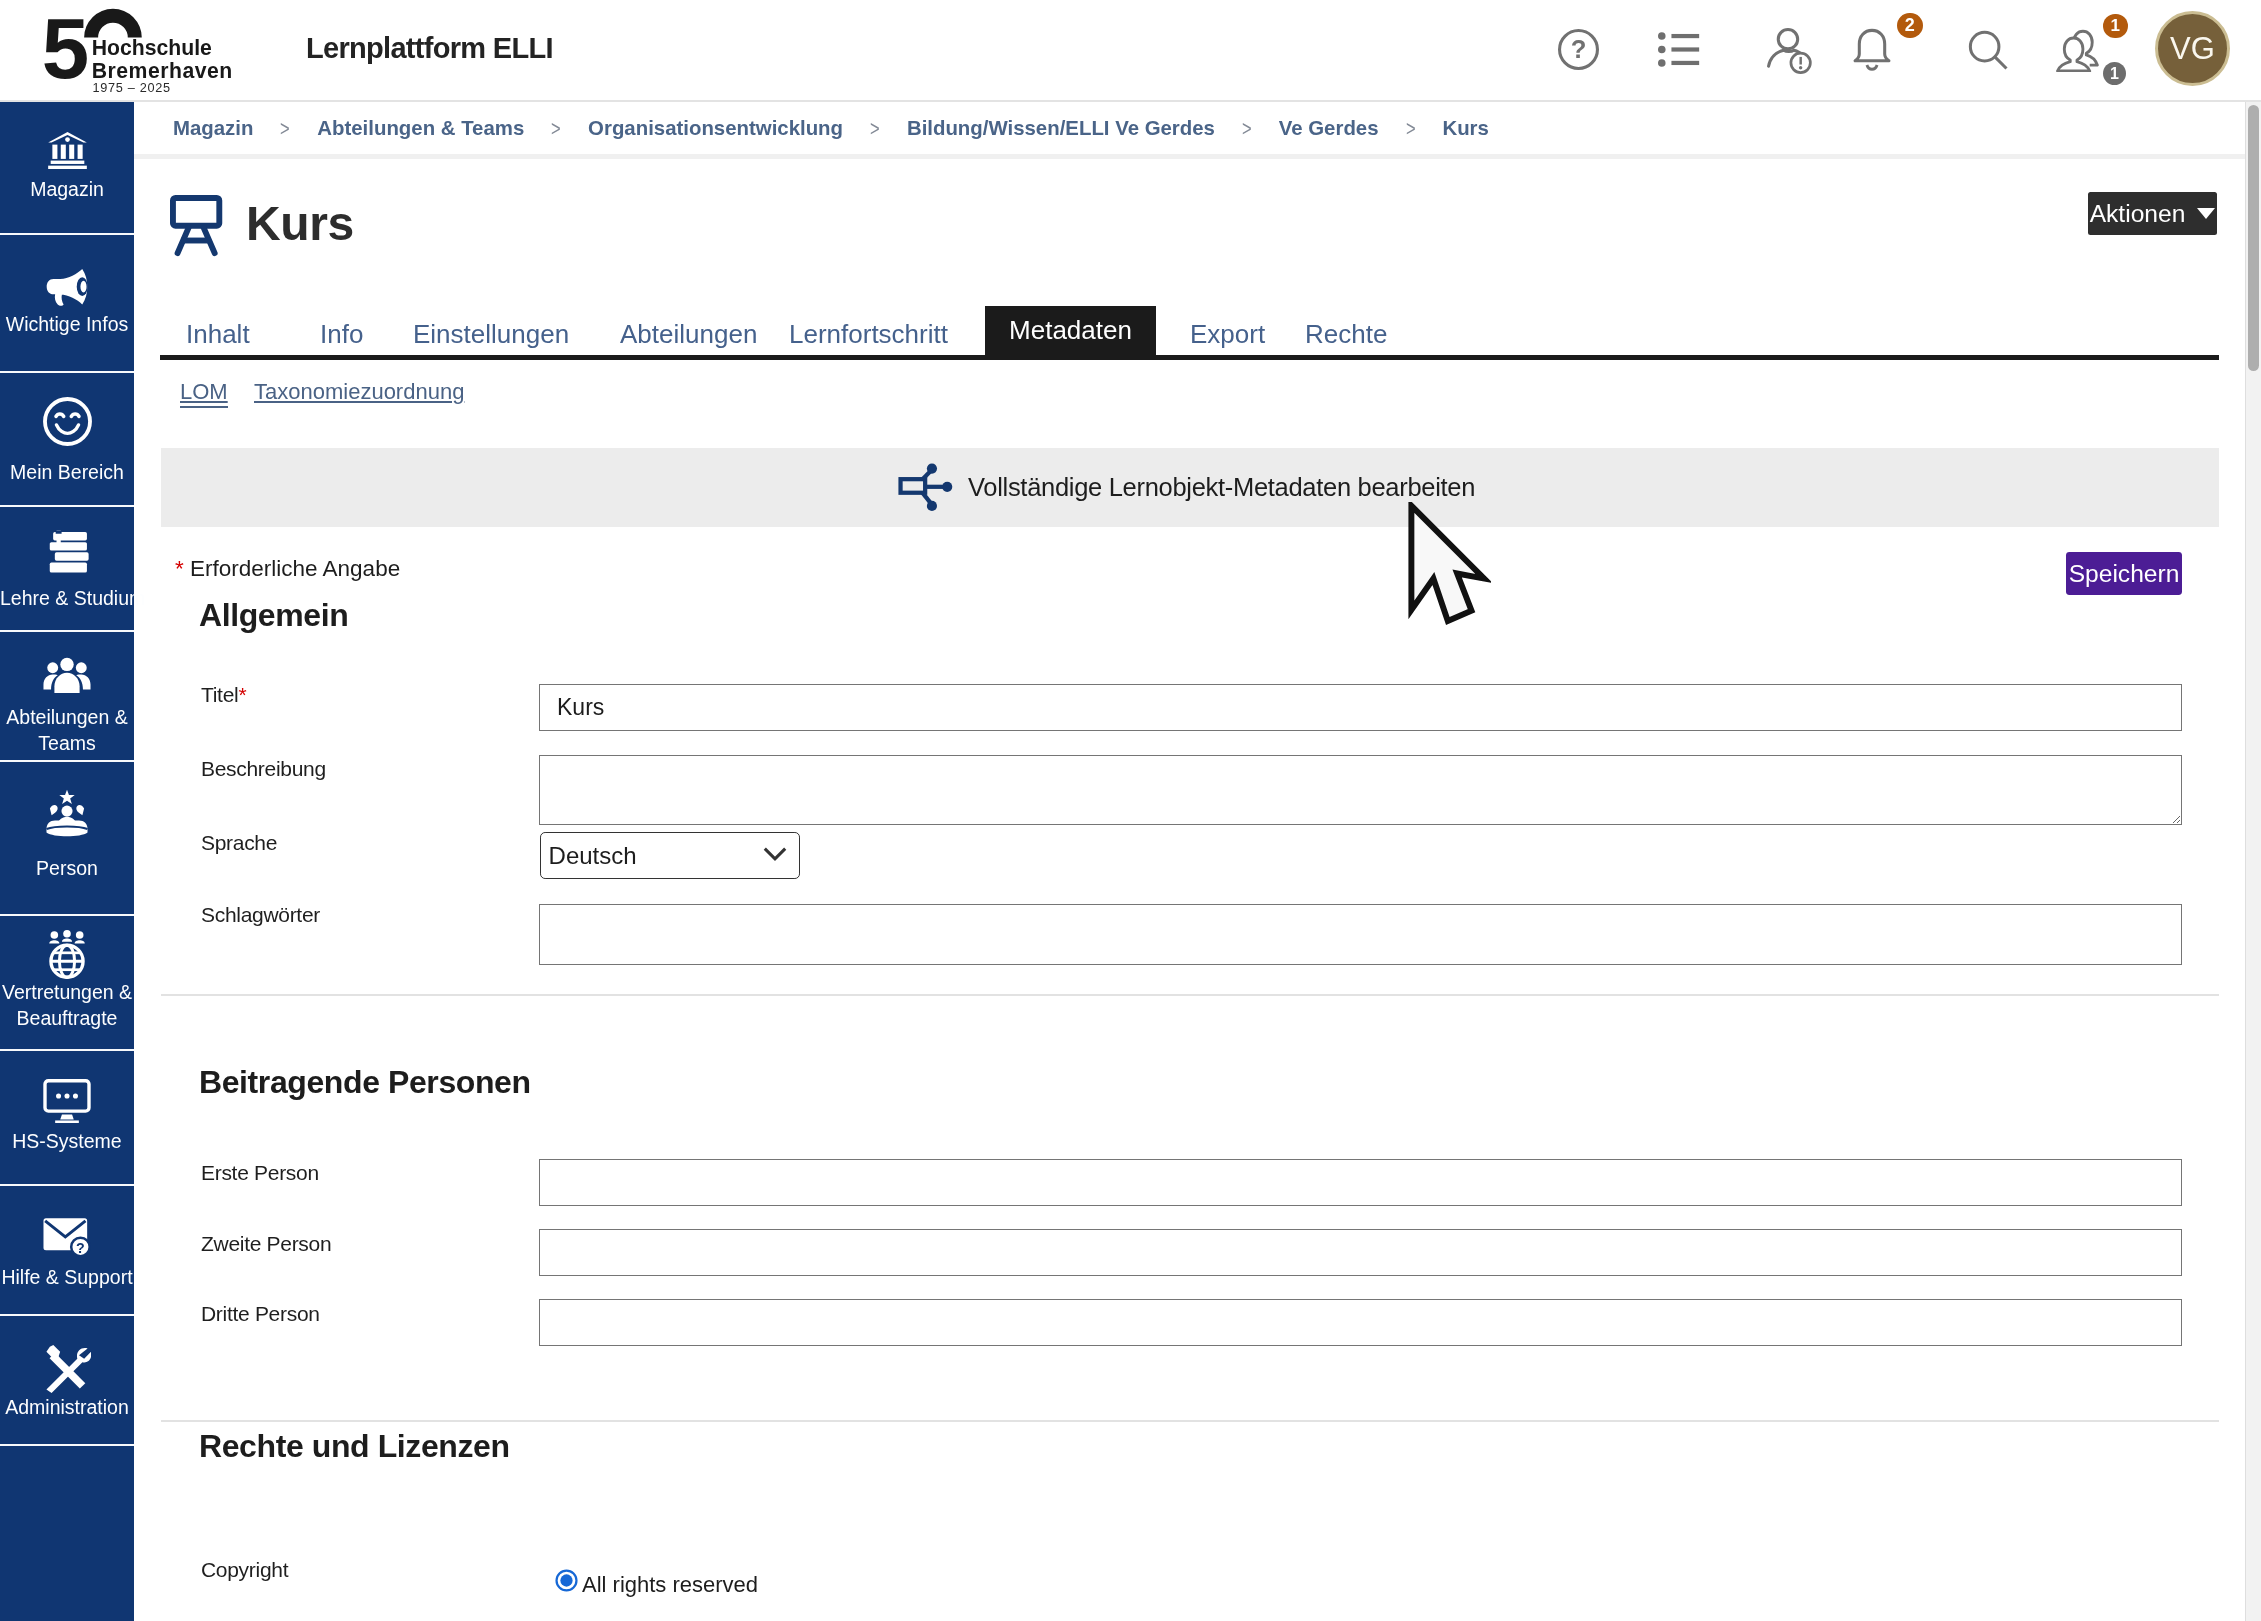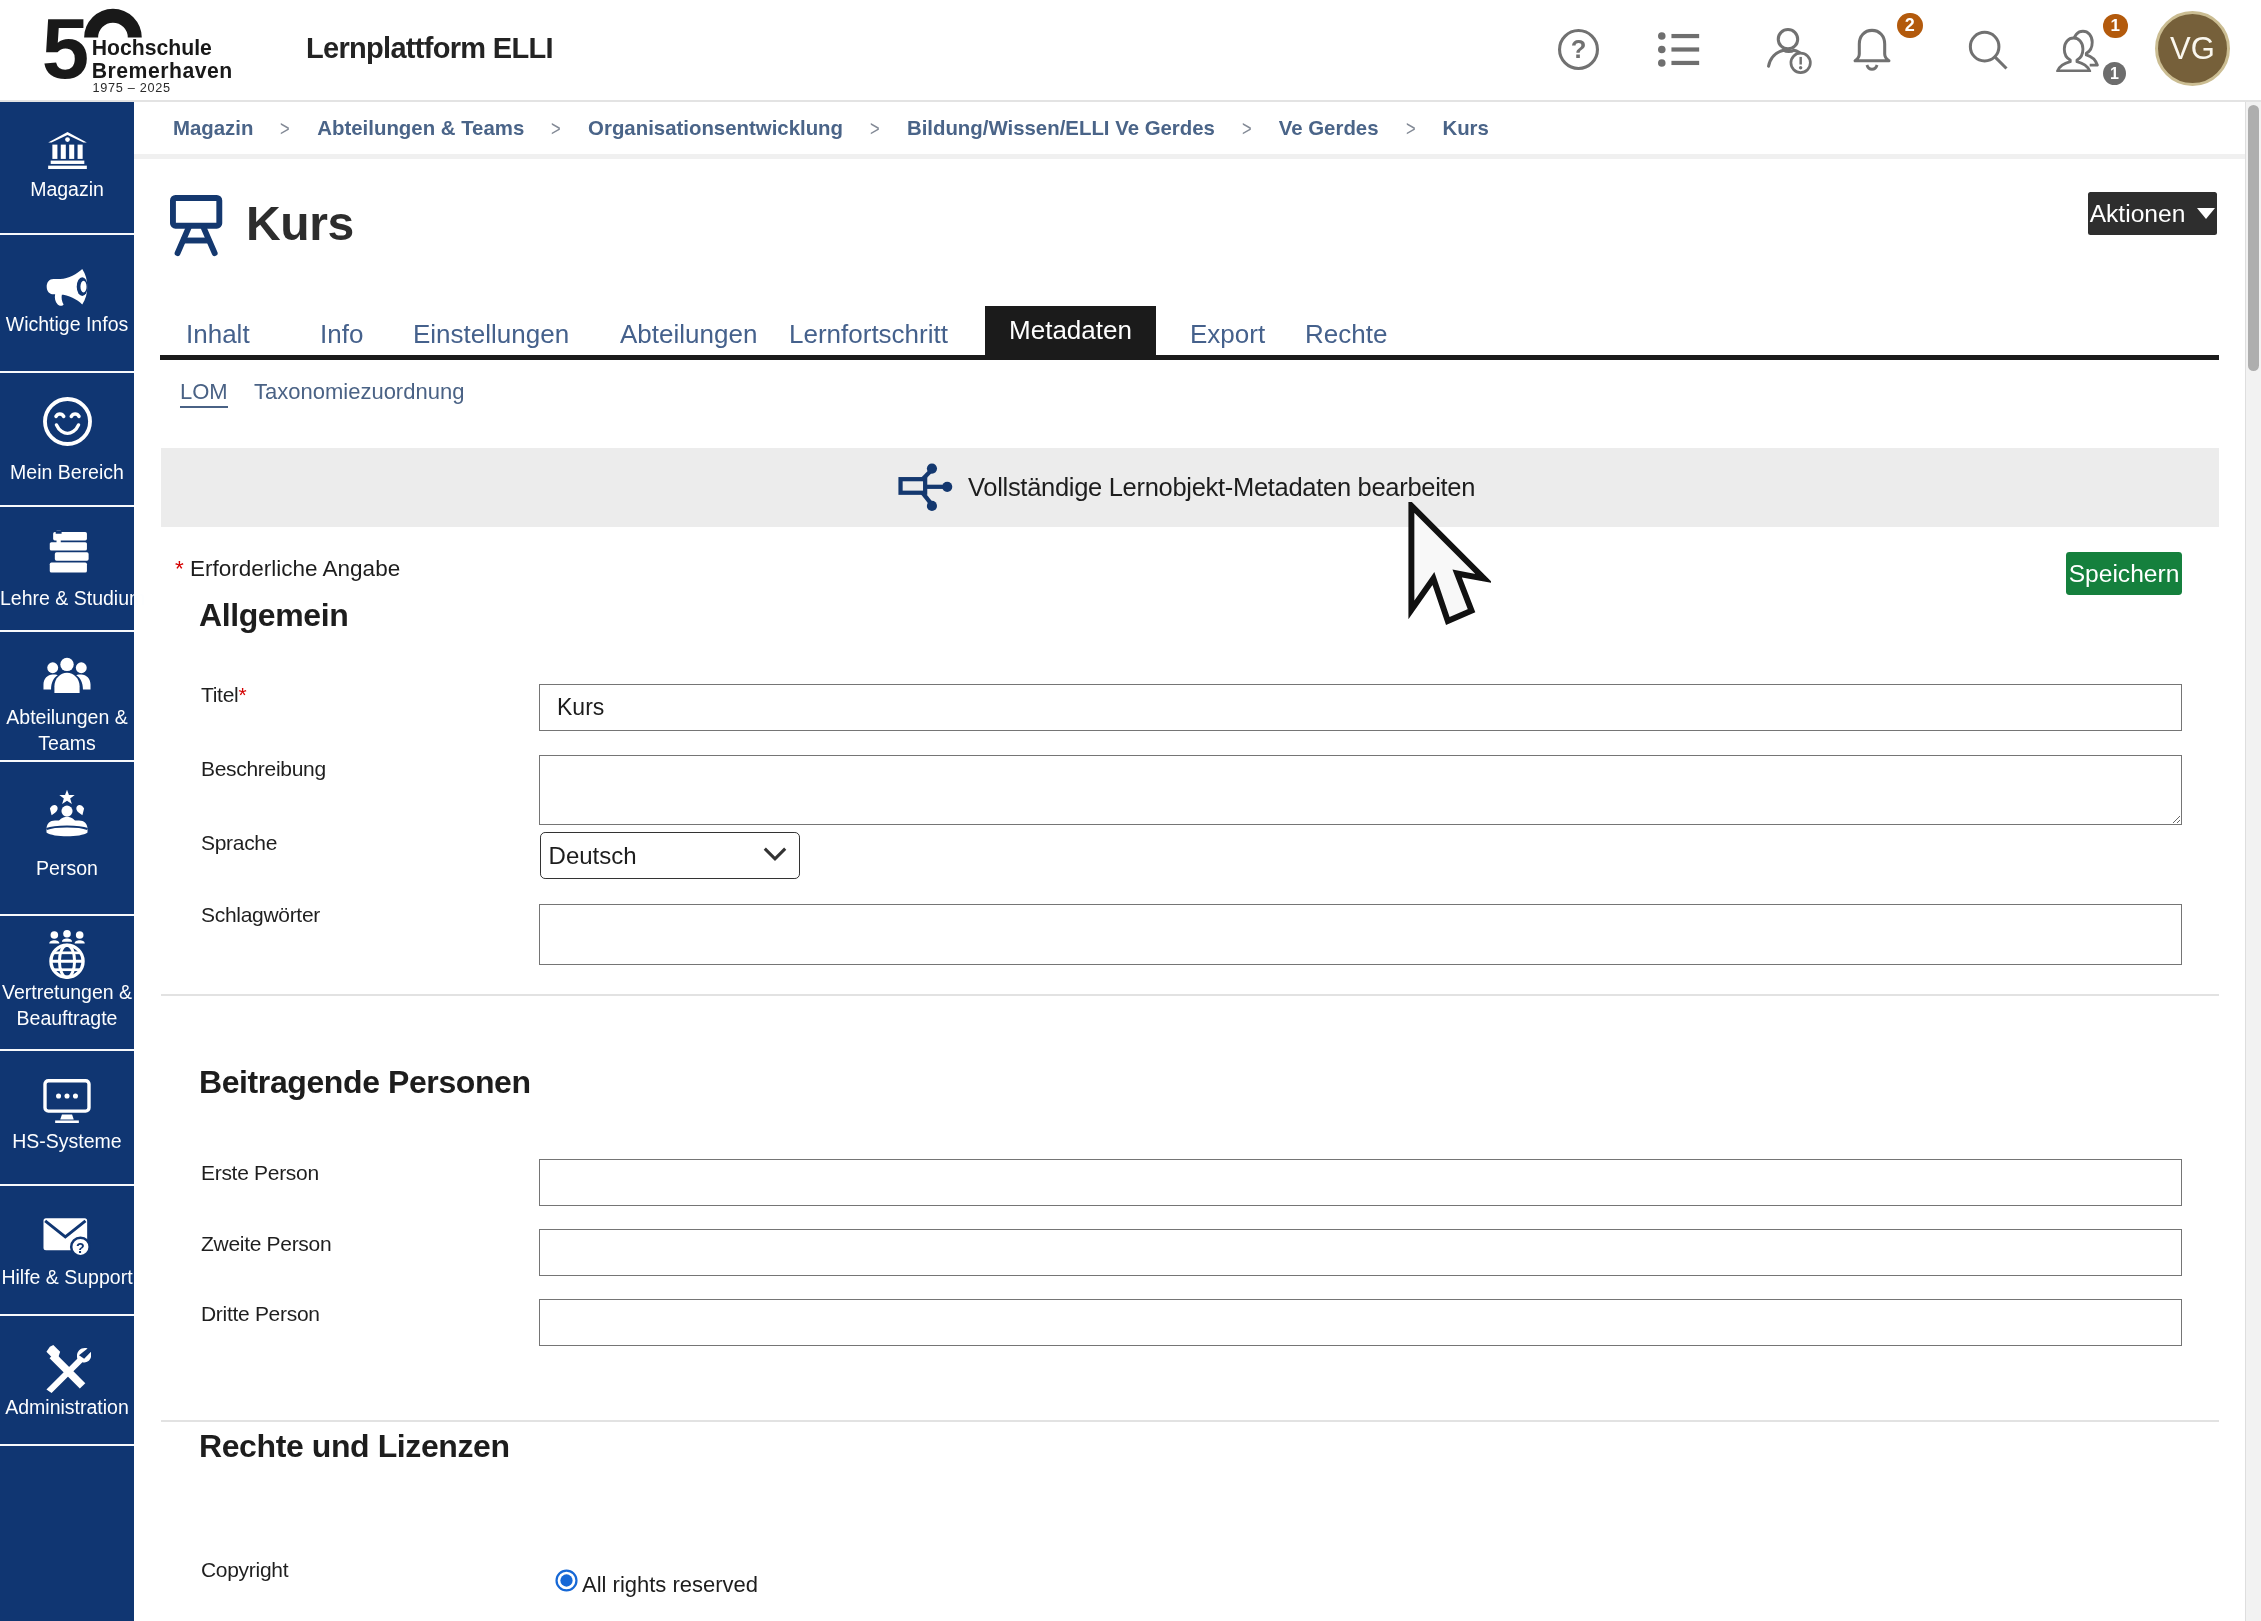--- a/index.html
+++ b/index.html
@@ -20,31 +20,31 @@
   #crumbs { position:absolute; left:173px; top:102px; height:53px; display:flex; align-items:center; font-size:20.4px; font-weight:700; color:#4a6488; }
   #crumbs .sep { color:#838a96; font-weight:400; font-size:22px; padding:0 25.5px; transform:scaleX(0.75); }
   
   #pagetitle { position:absolute; left:246px; top:196px; font-size:48px; font-weight:700; color:#2d2d2d; letter-spacing:-0.4px; }
   #btn-aktionen { position:absolute; left:2088px; top:192px; width:129px; height:43px; background:#2e2e2e; border-radius:2.5px; color:#fff; font-size:24.6px; display:flex; align-items:center; justify-content:center; gap:12px; }
   .caret-down { width:0; height:0; border-left:9.3px solid transparent; border-right:9.3px solid transparent; border-top:11px solid #fff; display:inline-block; }
   
   .tab { position:absolute; top:319px; font-size:26px; color:#45618c; }
   #tab-active { position:absolute; left:985px; top:306px; width:171px; height:49px; background:#1b1b1b; color:#fff; font-size:26px; display:flex; align-items:center; justify-content:center; }
   #tabline { position:absolute; left:160px; top:355px; width:2059px; height:5.1px; background:#1b1b1b; }
-  .subtab { position:absolute; top:379px; font-size:22px; color:#4a6285; }
+  .subtab { position:absolute; top:379px; font-size:22px; color:#4a6285;text-decoration:underline; }
   
   #graybar { position:absolute; left:161px; top:448px; width:2058px; height:79px; background:#ececec; }
   #graybar-text { position:absolute; left:968px; top:448px; height:79px; display:flex; align-items:center; font-size:25.5px; letter-spacing:-0.3px; color:#1d1d1d; }
   
   .formlabel { position:absolute; left:201px; font-size:21px; letter-spacing:-0.3px; color:#1f1f1f; }
   .red { color:#d40000; }
   .tinput { position:absolute; left:539px; width:1643px; background:#fff; border:1.7px solid #757575; font-size:23px; color:#1d1d1d; font-family:"Liberation Sans", sans-serif; padding:0 17px; }
   .heading { position:absolute; left:199px; font-size:32px; font-weight:700; color:#1d1d1d; letter-spacing:-0.4px; }
   .hsep { position:absolute; left:161px; width:2058px; height:1.7px; background:#e2e2e2; }
-  #btn-speichern { position:absolute; left:2066px; top:552px; width:116px; height:43px; background:#15803d; border-radius:3.4px; color:#fff; font-size:24.6px; display:flex; align-items:center; justify-content:center; }
+  #btn-speichern { position:absolute; left:2066px; top:552px; width:116px; height:43px; background:#4c1d95; border-radius:3.4px; color:#fff; font-size:24.6px; display:flex; align-items:center; justify-content:center; }
   
   #sbtrack { position:absolute; left:2245px; top:102px; width:16px; height:1519px; background:#f2f2f2; border-left:0.8px solid #dedede; }
   #sbthumb { position:absolute; left:2248px; top:105px; width:11px; height:266px; background:#aeaeae; border-radius:6px; }
 </style>
 </head>
 <body>
 
 <div id="header"></div>
 
 <svg class="abs" style="left:38px;top:6.8px;z-index:6" width="255" height="89" viewBox="0 0 300 105">

